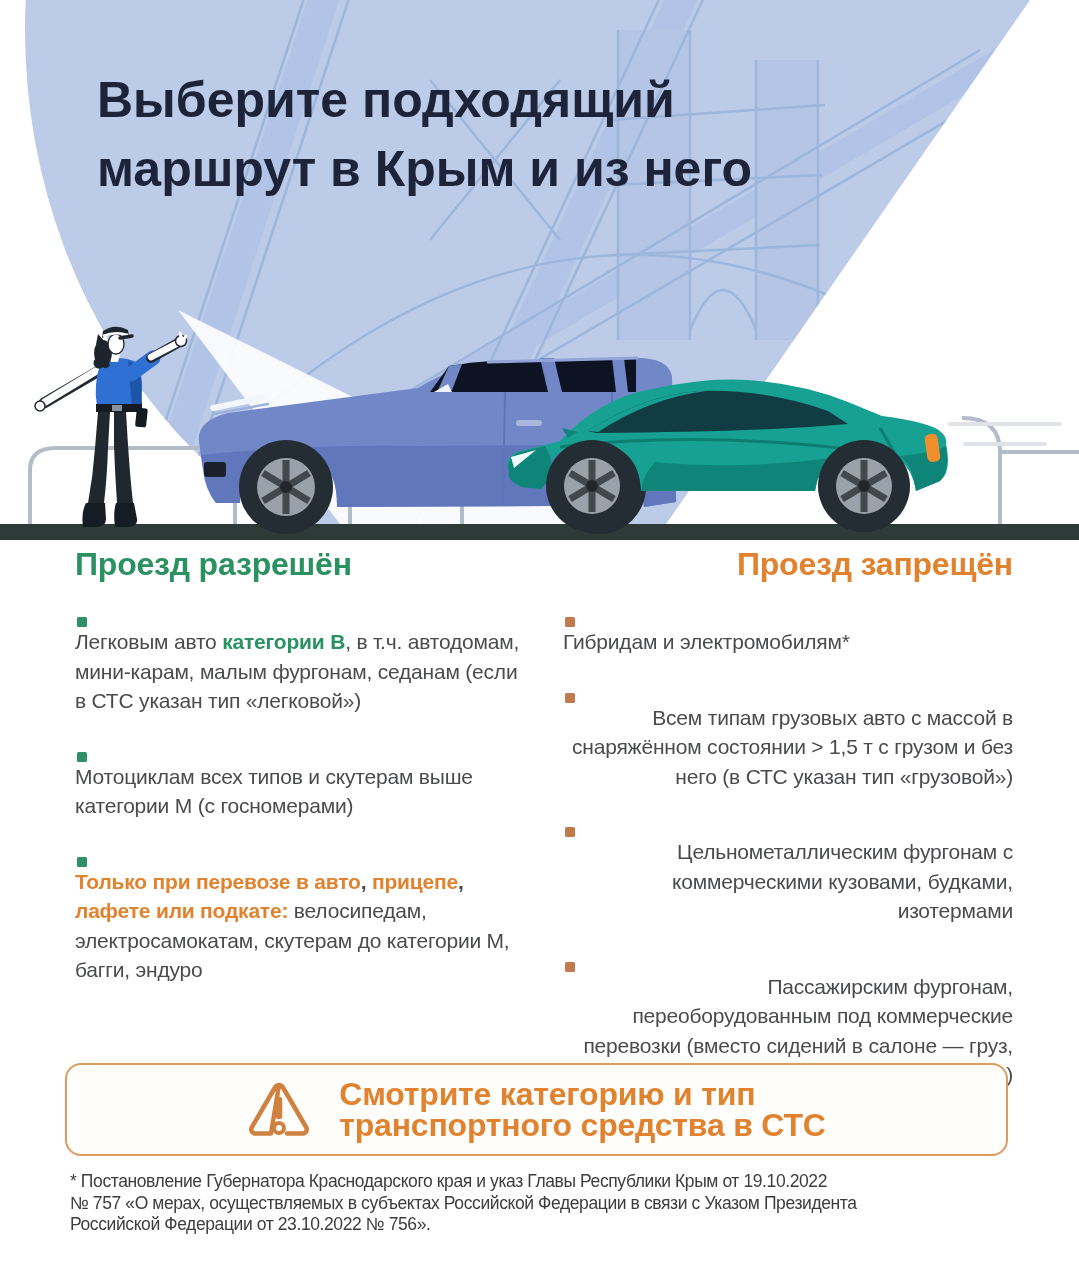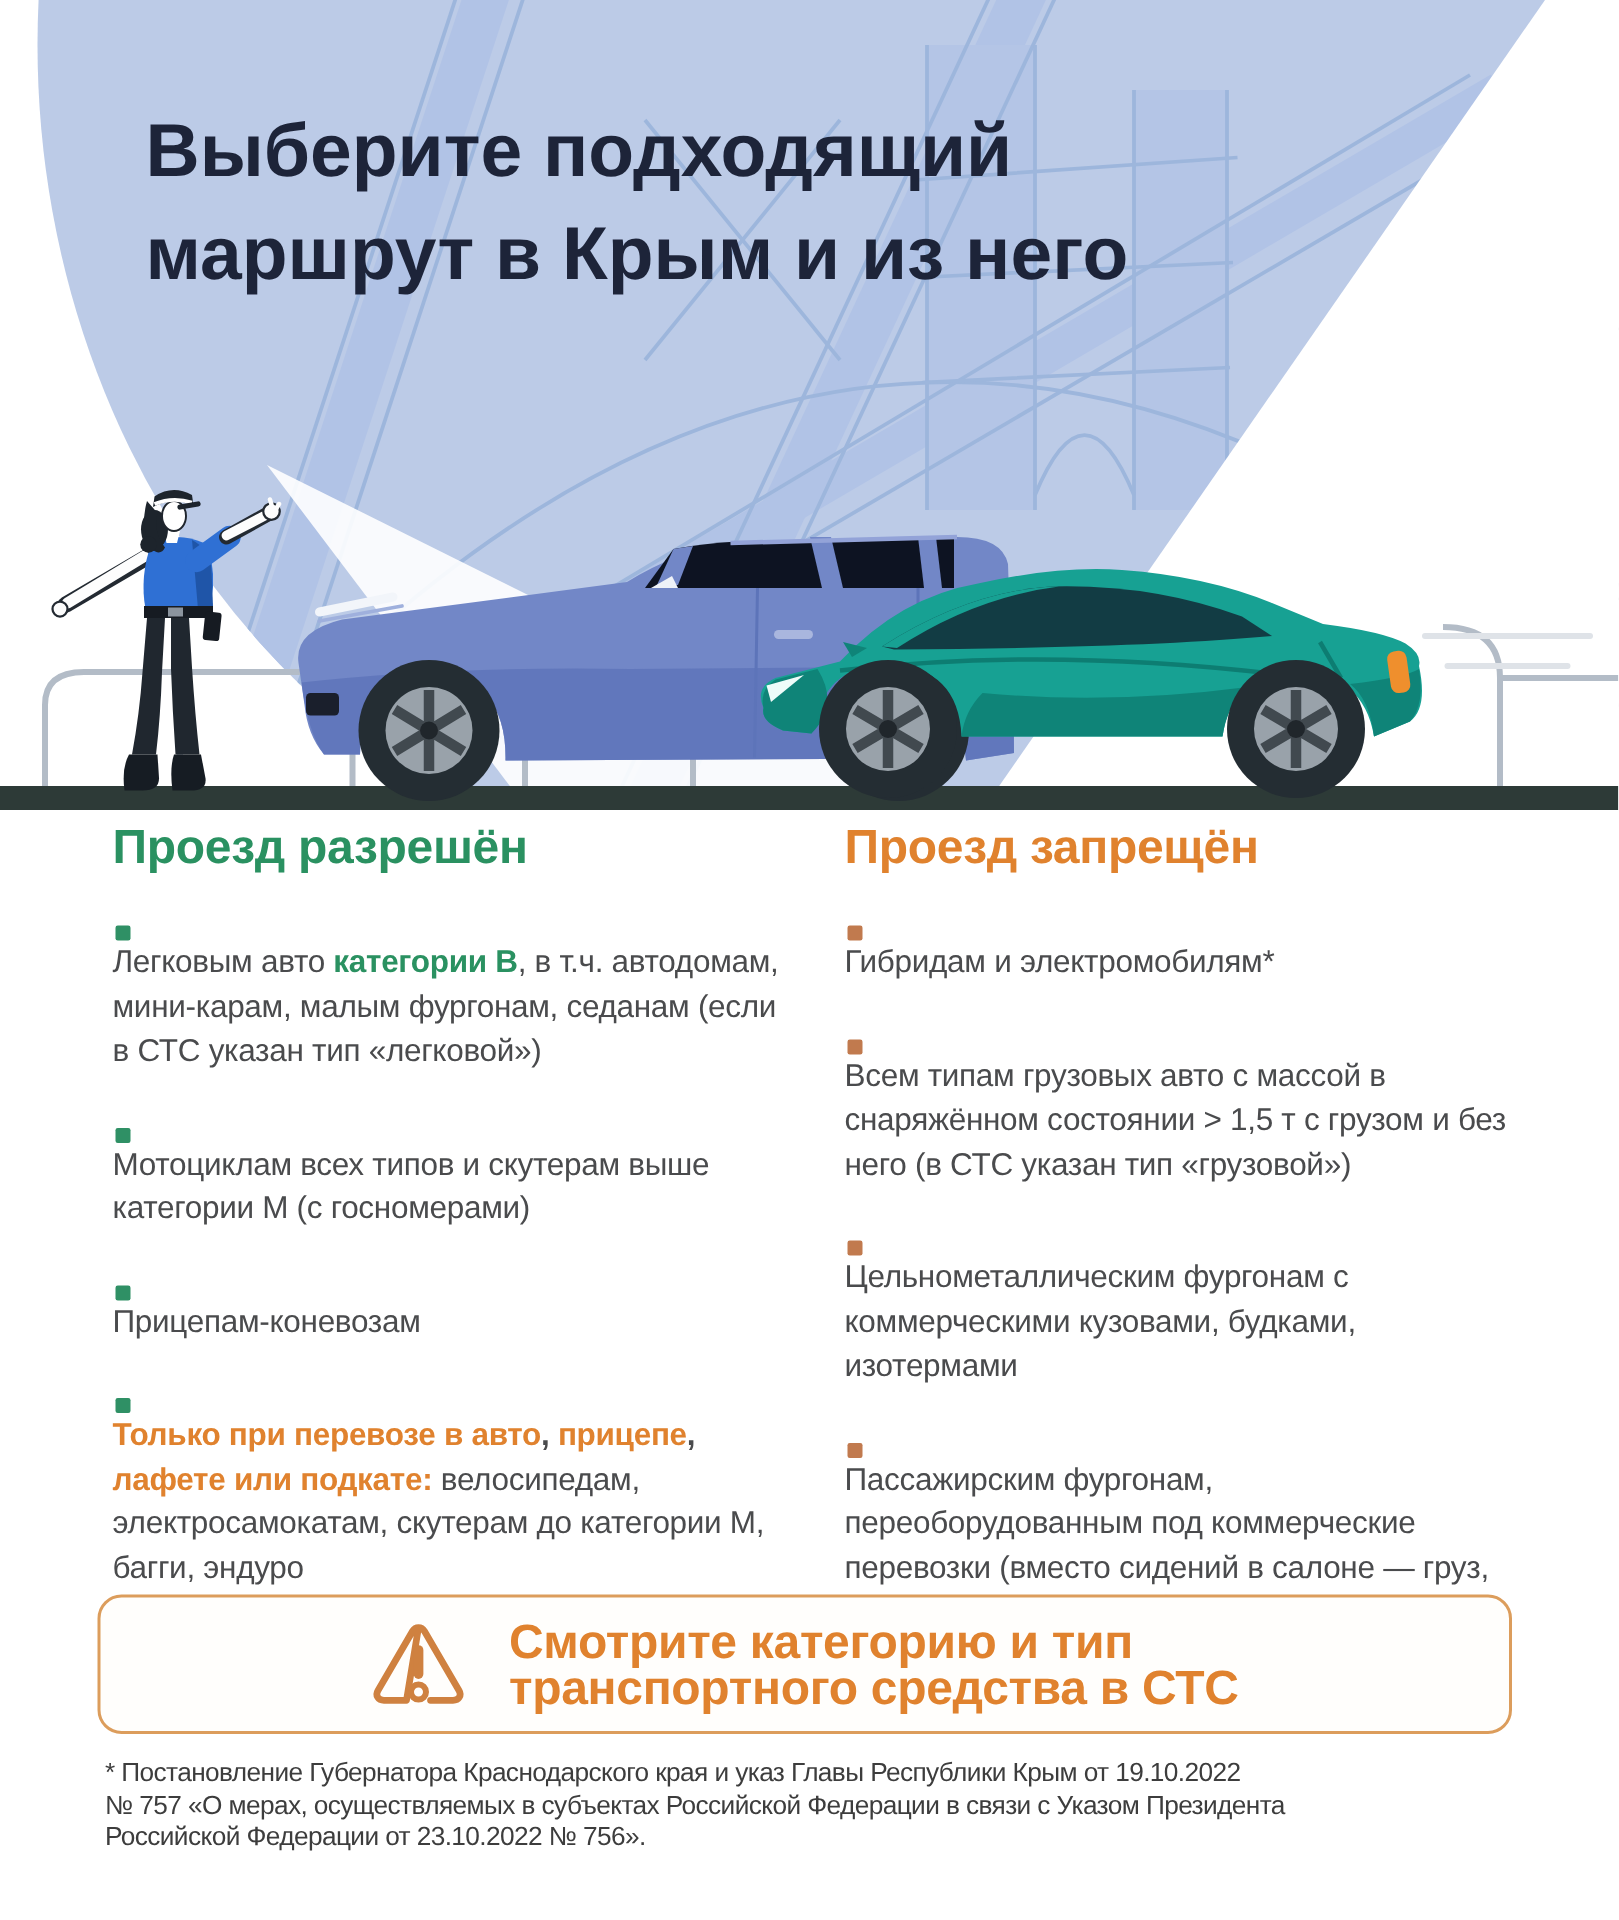--- a/index.html
+++ b/index.html
@@ -21,21 +21,21 @@
   .hero{position:absolute;top:0;left:0;width:1079px;height:468px;}
   .hero svg{position:absolute;top:0;left:0;}
   .hero-title{position:absolute;top:66px;left:97px;color:var(--navy);
     font-size:50px;line-height:69px;font-weight:700;letter-spacing:0;}
   .hero-title div{white-space:nowrap;}
 
   
   .columns{position:absolute;top:546px;left:75px;width:965px;display:flex;gap:33px;}
   .col{flex:none;}
   .col-allowed{width:455px;}
-  .col-forbidden{width:450px;}
+  .col-forbidden{width:450px;text-align:right;}
   .col-header{font-size:32px;font-weight:700;margin-bottom:24px;letter-spacing:-0.2px;}
   .col-allowed .col-header{color:var(--green);}
   .col-forbidden .col-header{color:var(--orange);}
   ul.bullets{list-style:none;}
   li.bullet-item{display:flex;align-items:flex-start;margin-bottom:26px;flex-direction:column;}
   .marker{flex:none;width:10px;height:10px;margin:10px 13px 0 2px;border-radius:1.5px;}
   .col-allowed .marker{background:var(--green-sq);}
   .col-forbidden .marker{background:var(--orange-sq);}
   .bullet-text{font-size:21px;line-height:29.5px;color:var(--body);letter-spacing:-0.2px;}
   .seg-green{color:var(--green);font-weight:700;}
@@ -254,24 +254,20 @@
           <li class="bullet-item">
             <span class="marker"></span>
             <span class="bullet-text"><span class="seg-plain">Легковым авто </span><span class="seg-green">категории В</span><span class="seg-plain">, в т.ч. автодомам, мини-карам, малым фургонам, седанам (если в СТС указан тип «легковой»)</span></span>
           </li>
           <li class="bullet-item">
             <span class="marker"></span>
             <span class="bullet-text"><span class="seg-plain">Мотоциклам всех типов и скутерам выше категории М (с госномерами)</span></span>
           </li>
           <li class="bullet-item">
             <span class="marker"></span>
-            <span class="bullet-text"><span class="seg-plain">Прицепам-коневозам</span></span>
-          </li>
-          <li class="bullet-item">
-            <span class="marker"></span>
             <span class="bullet-text"><span class="seg-orange">Только при перевозе в авто</span><span class="seg-bold">, </span><span class="seg-orange">прицепе</span><span class="seg-bold">, </span><span class="seg-orange">лафете или подкате:</span><span class="seg-plain"> велосипедам, электросамокатам, скутерам до категории М, багги, эндуро</span></span>
           </li>
         </ul>
     </div>
     <div class="col col-forbidden">
       <div class="col-header">Проезд запрещён</div>
       <ul class="bullets">
           <li class="bullet-item">
             <span class="marker"></span>
             <span class="bullet-text"><span class="seg-plain">Гибридам и электромобилям*</span></span>

